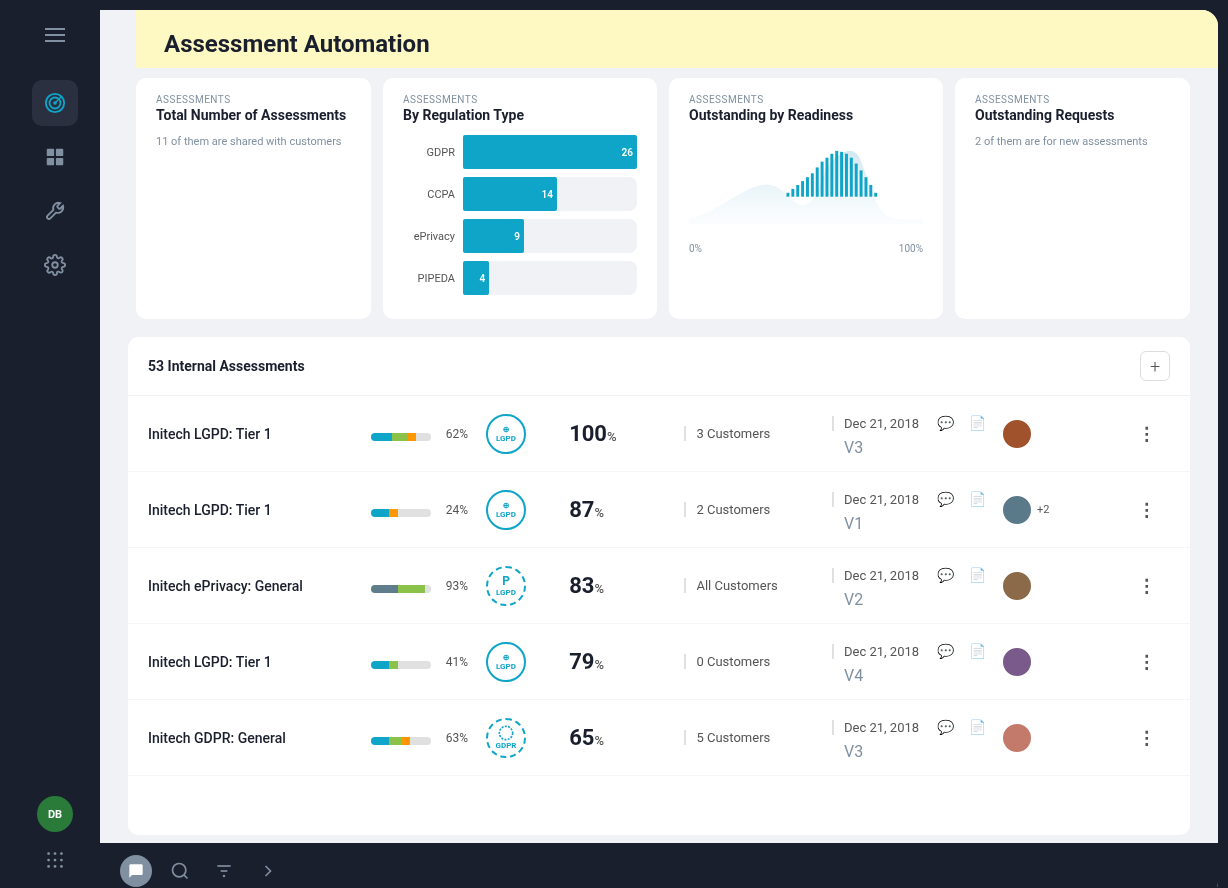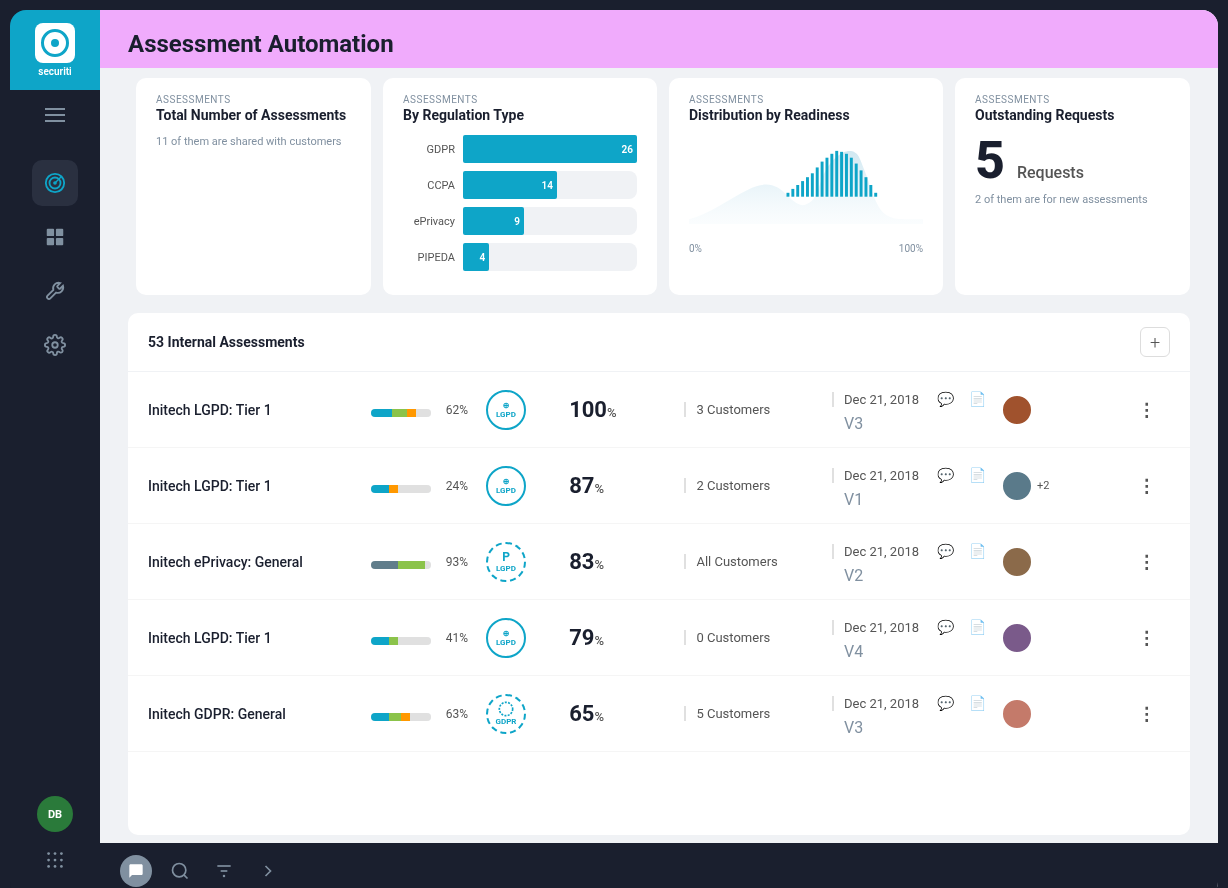--- a/index.html
+++ b/index.html
@@ -157,22 +157,23 @@
     }
     
     .main-content {
       flex: 1;
       background: #f0f2f5;
       display: flex;
       flex-direction: column;
       overflow: hidden;
     }
     .top-header {
-      background: #f0abfc;
+      background: #fef9c3;
       padding: 20px 28px 10px;
+      margin-left: 36px;
     }
     .page-title {
       font-size: 24px;
       font-weight: 700;
       color: #1a1f2e;
     }
     
     .stats-row {
       display: flex;
       gap: 12px;
@@ -232,21 +233,21 @@
     }
     .bar-label {
       font-size: 11px;
       color: #555;
       width: 52px;
       text-align: right;
       flex-shrink: 0;
     }
     .bar-track {
       flex: 1;
-      height: 28px;
+      height: 34px;
       background: #f0f2f5;
       border-radius: 8px;
       position: relative;
     }
     .bar-fill {
       height: 100%;
       background: #0ea5c8;
       border-radius: 2px;
       display: flex;
       align-items: center;
@@ -514,24 +515,20 @@
       font-size: 18px;
       font-weight: 700;
     }
   </style>
 </head>
 <body>
 
 <div class="app-container">
 
   <div class="sidebar">
-    <div class="logo-area">
-      <div class="logo-icon"></div>
-      <span class="logo-text">securiti</span>
-    </div>
     <div class="hamburger-btn">
       <span></span>
     </div>
     <div class="sidebar-nav">
       <div class="sidebar-item active">
         <svg viewBox="0 0 24 24" fill="currentColor">
             <circle cx="12" cy="12" r="10" fill="none" stroke="currentColor" stroke-width="2"></circle>
             <circle cx="12" cy="12" r="6" fill="none" stroke="currentColor" stroke-width="2"></circle>
             <circle cx="12" cy="12" r="2"></circle>
             <line x1="12" y1="12" x2="19" y2="5" stroke="currentColor" stroke-width="1.5"></line>
@@ -623,21 +620,21 @@
               <div class="bar-fill" style="width:15%;">
                 <span class="bar-value">4</span>
               </div>
             </div>
           </div>
         </div>
       </div>
 
       <div class="dist-card">
         <div class="stat-label">Assessments</div>
-        <div class="stat-title">Distribution by Readiness</div>
+        <div class="stat-title">Outstanding by Readiness</div>
         <svg class="dist-chart" viewBox="0 0 240 80" xmlns="http://www.w3.org/2000/svg">
 
           <defs>
             <linearGradient id="areaGrad" x1="0" y1="0" x2="0" y2="1">
               <stop offset="0%" stop-color="#b0d8e8" stop-opacity="0.6"></stop>
               <stop offset="100%" stop-color="#e8f4fa" stop-opacity="0.2"></stop>
             </linearGradient>
           </defs>
           <path d="M0,75 C20,70 40,55 60,45 C80,35 90,40 100,50 C110,60 115,62 120,60 C125,58 128,55 130,50 C135,40 138,25 145,18 C148,14 150,12 153,10 C156,8 158,7 160,6 C162,5 164,5 166,5 C168,5 170,6 172,8 C175,11 177,18 180,25 C183,32 185,40 188,48 C191,56 194,62 197,66 C200,70 205,73 210,74 C215,75 220,75 240,75 L240,80 L0,80 Z" fill="url(#areaGrad)"></path>
 
@@ -663,24 +660,20 @@
         </svg>
         <div class="dist-axis">
           <span>0%</span>
           <span>100%</span>
         </div>
       </div>
 
       <div class="stat-card">
         <div class="stat-label">Assessments</div>
         <div class="stat-title">Outstanding Requests</div>
-        <div>
-          <span class="stat-big-number">5</span>
-          <span class="stat-big-unit">Requests</span>
-        </div>
         <div class="stat-sub">2 of them are for new assessments</div>
       </div>
     </div>
 
     <div class="table-section">
       <div class="table-header">
         <span class="table-title">53 Internal Assessments</span>
         <div class="add-btn">+</div>
       </div>
 

